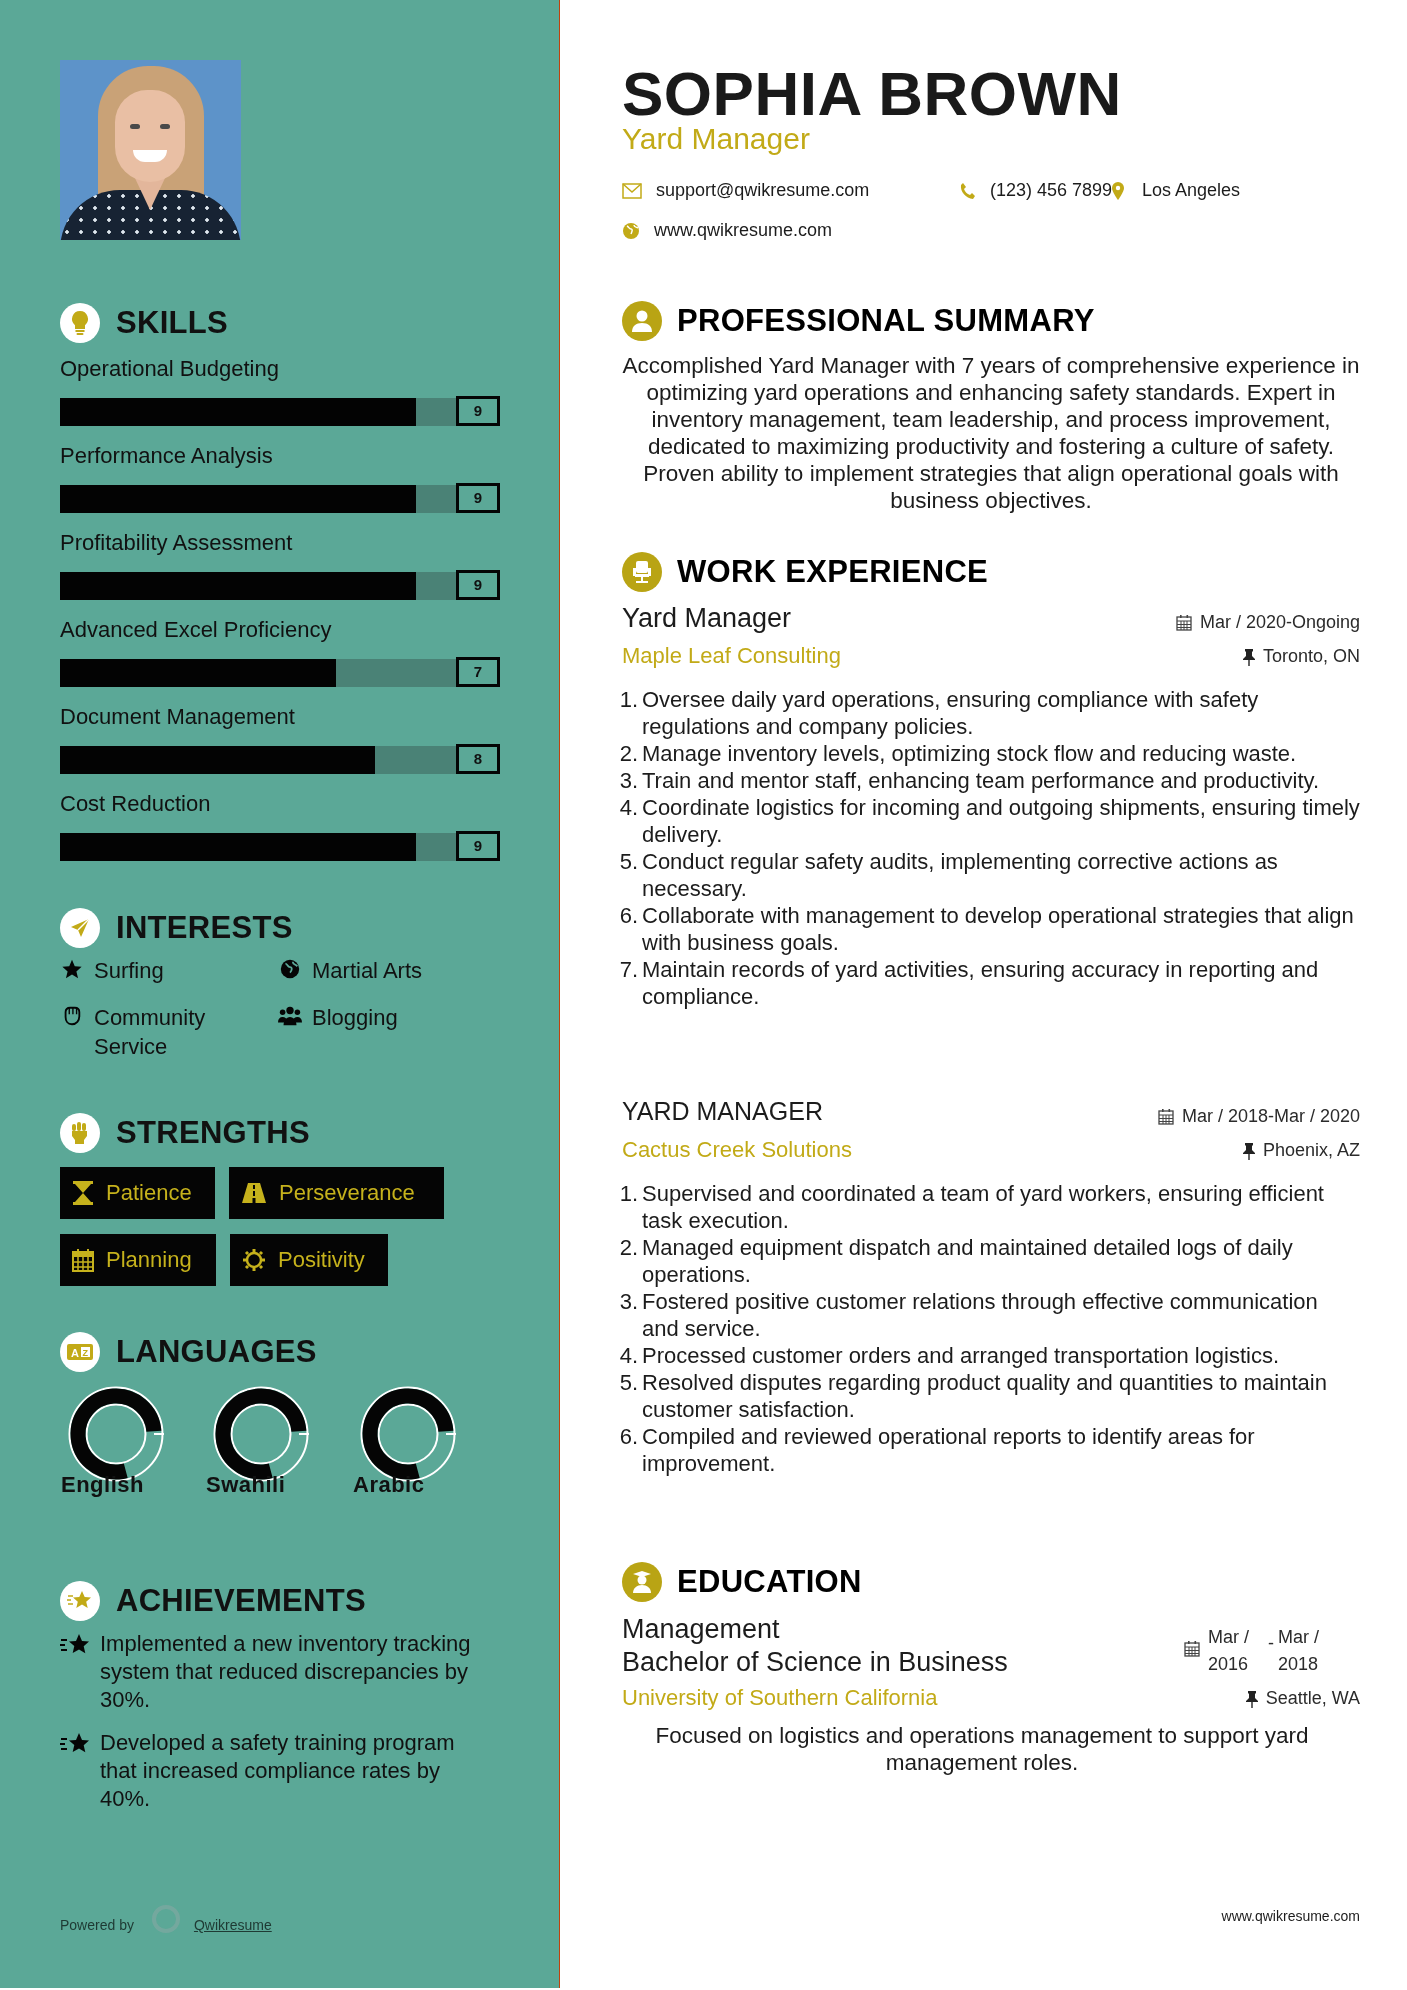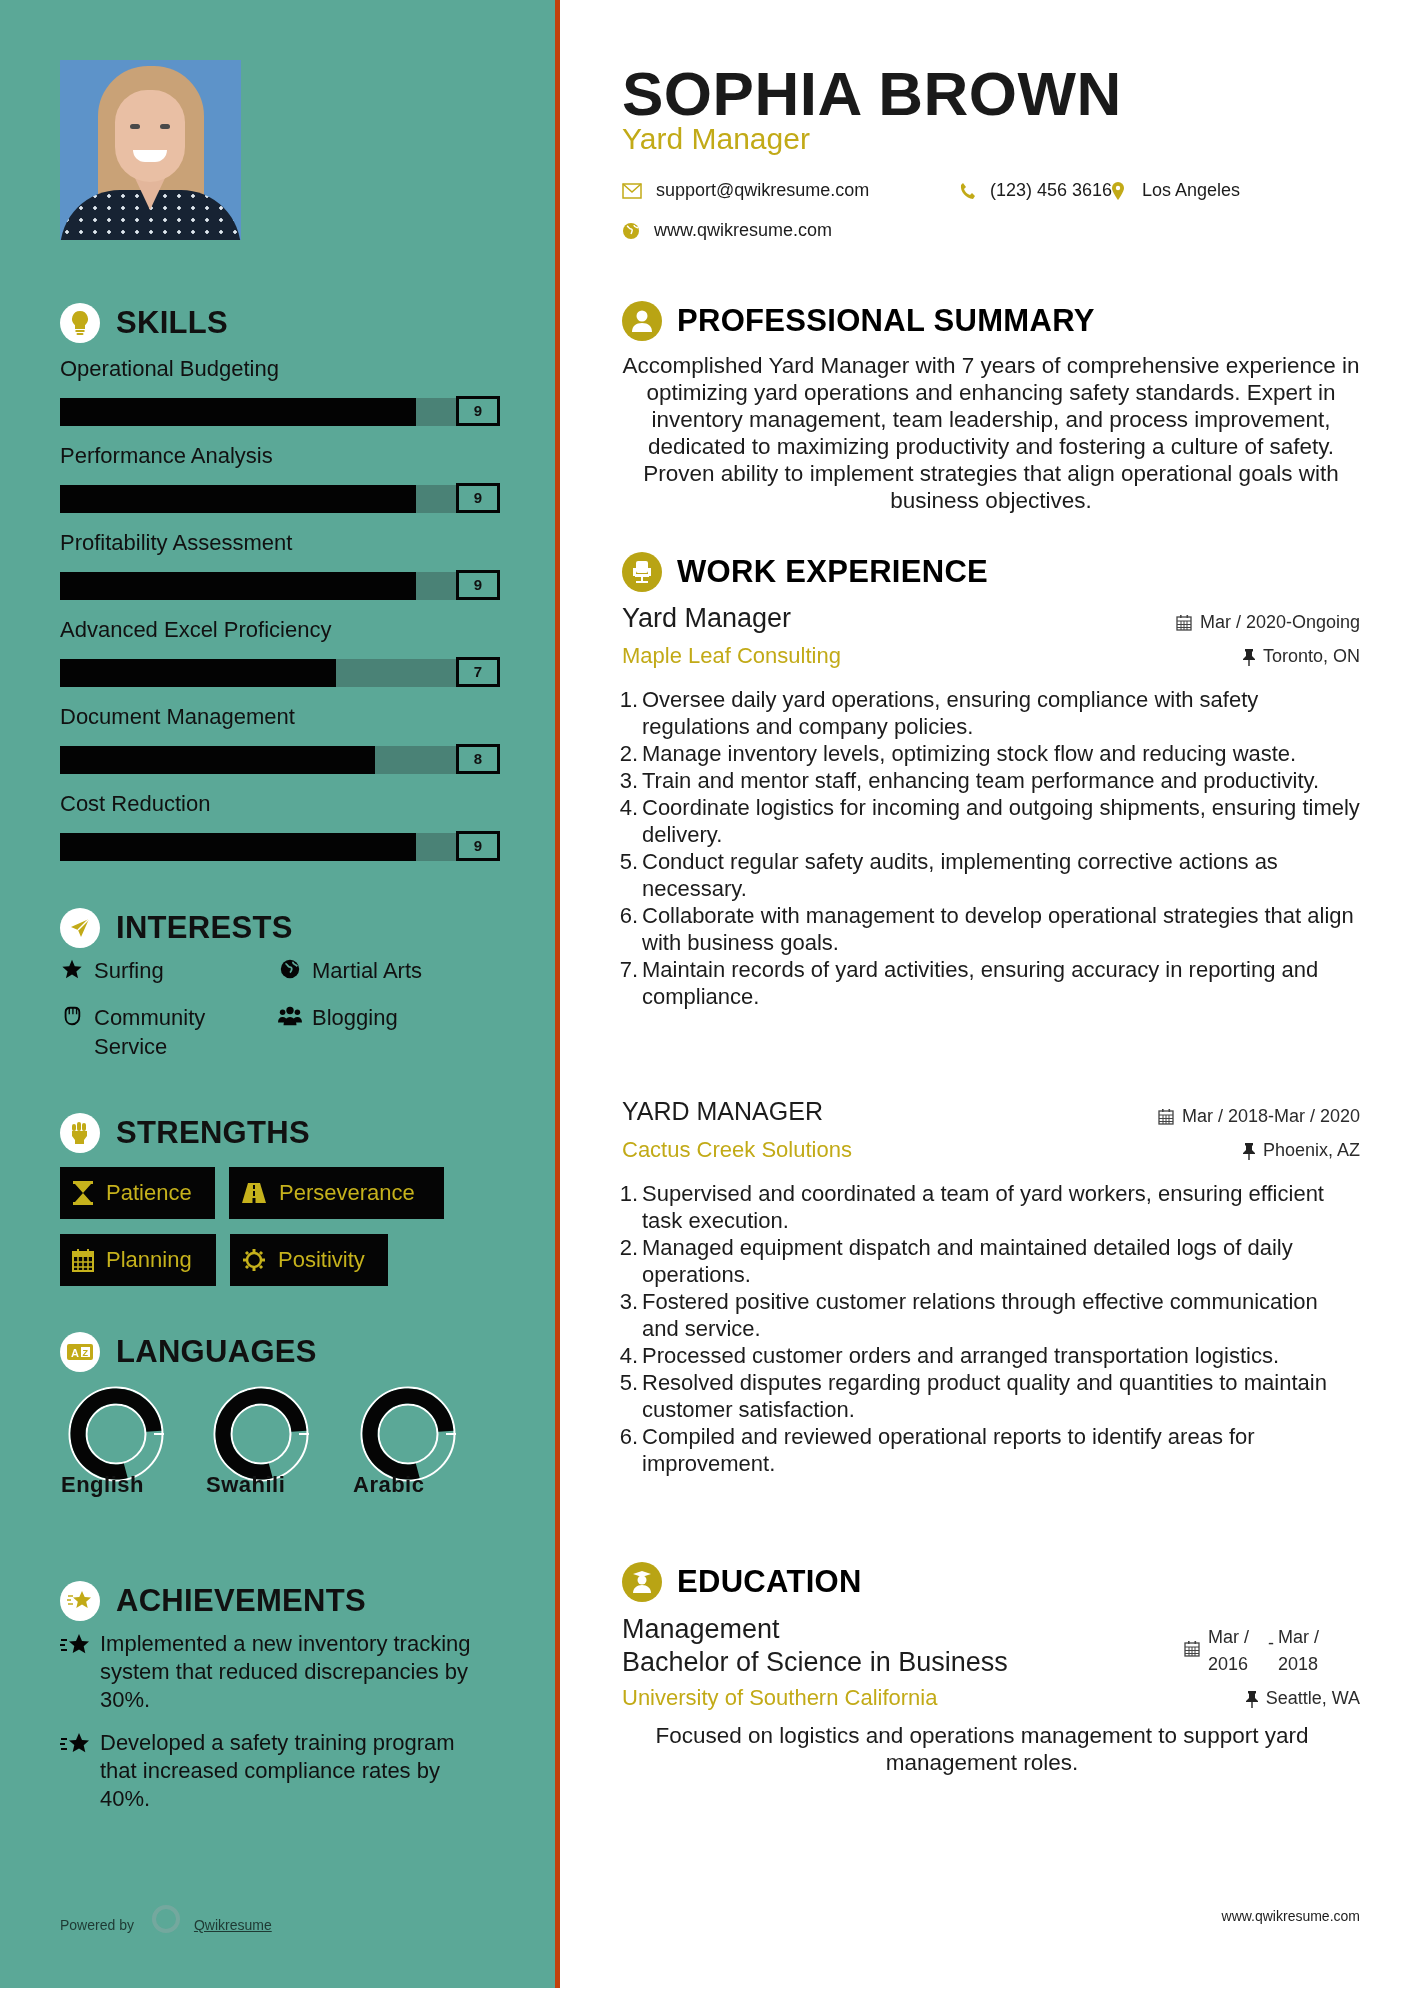--- a/index.html
+++ b/index.html
@@ -1,21 +1,21 @@
 <!DOCTYPE html>
 <html><head>
 <meta charset="utf-8">
 <style>
   * { box-sizing: border-box; margin: 0; padding: 0; }
   html, body { width: 1407px; height: 1990px; background: #ffffff; overflow: hidden; }
   body { font-family: "Liberation Sans", "DejaVu Sans", sans-serif; color: #1c1c1c; position: relative; }
 
   .sidebar {
     position: absolute; left: 0; top: 0; width: 560px; height: 1988px;
-    background: #5ba897; border-right: 5px solid #c2410c;
+    background: #5ba897; border-right: 1px solid #c2410c;
   }
   .main { position: absolute; left: 622px; top: 0; width: 738px; height: 1990px; }
 
   
   .photo {
     position: absolute; left: 60px; top: 60px; width: 181px; height: 180px;
     background: #5d93c9; overflow: hidden;
   }
   .photo .hair { position: absolute; left: 38px; top: 6px; width: 106px; height: 150px; background: #c9a277; border-radius: 50px 50px 20px 20px; }
   .photo .face { position: absolute; left: 55px; top: 30px; width: 70px; height: 92px; background: #e9bfa4; border-radius: 35px 35px 38px 38px; }
@@ -360,21 +360,21 @@
         </svg>
       </span>
     <span>support@qwikresume.com</span>
   </div>
   <div class="contact" style="left:338px; top:180px">
     <span class="ic">
         <svg width="16" height="18" viewBox="0 0 16 18">
           <path d="M3 1l3 4-2 2c1 3 3 5 6 6l2-2 3 3-2 3C6 16 0 10 1 3z" fill="#c2aa17"></path>
         </svg>
       </span>
-    <span>(123) 456 3616</span>
+    <span>(123) 456 7899</span>
   </div>
   <div class="contact" style="left:490px; top:180px">
     <span class="ic" style="margin-right:18px">
         <svg width="12" height="18" viewBox="0 0 12 18">
           <path d="M6 0a6 6 0 0 0-6 6c0 4 6 12 6 12s6-8 6-12a6 6 0 0 0-6-6z" fill="#c2aa17"></path>
           <circle cx="6" cy="6" r="2.2" fill="#fff"></circle>
         </svg>
       </span>
     <span>Los Angeles</span>
   </div>

